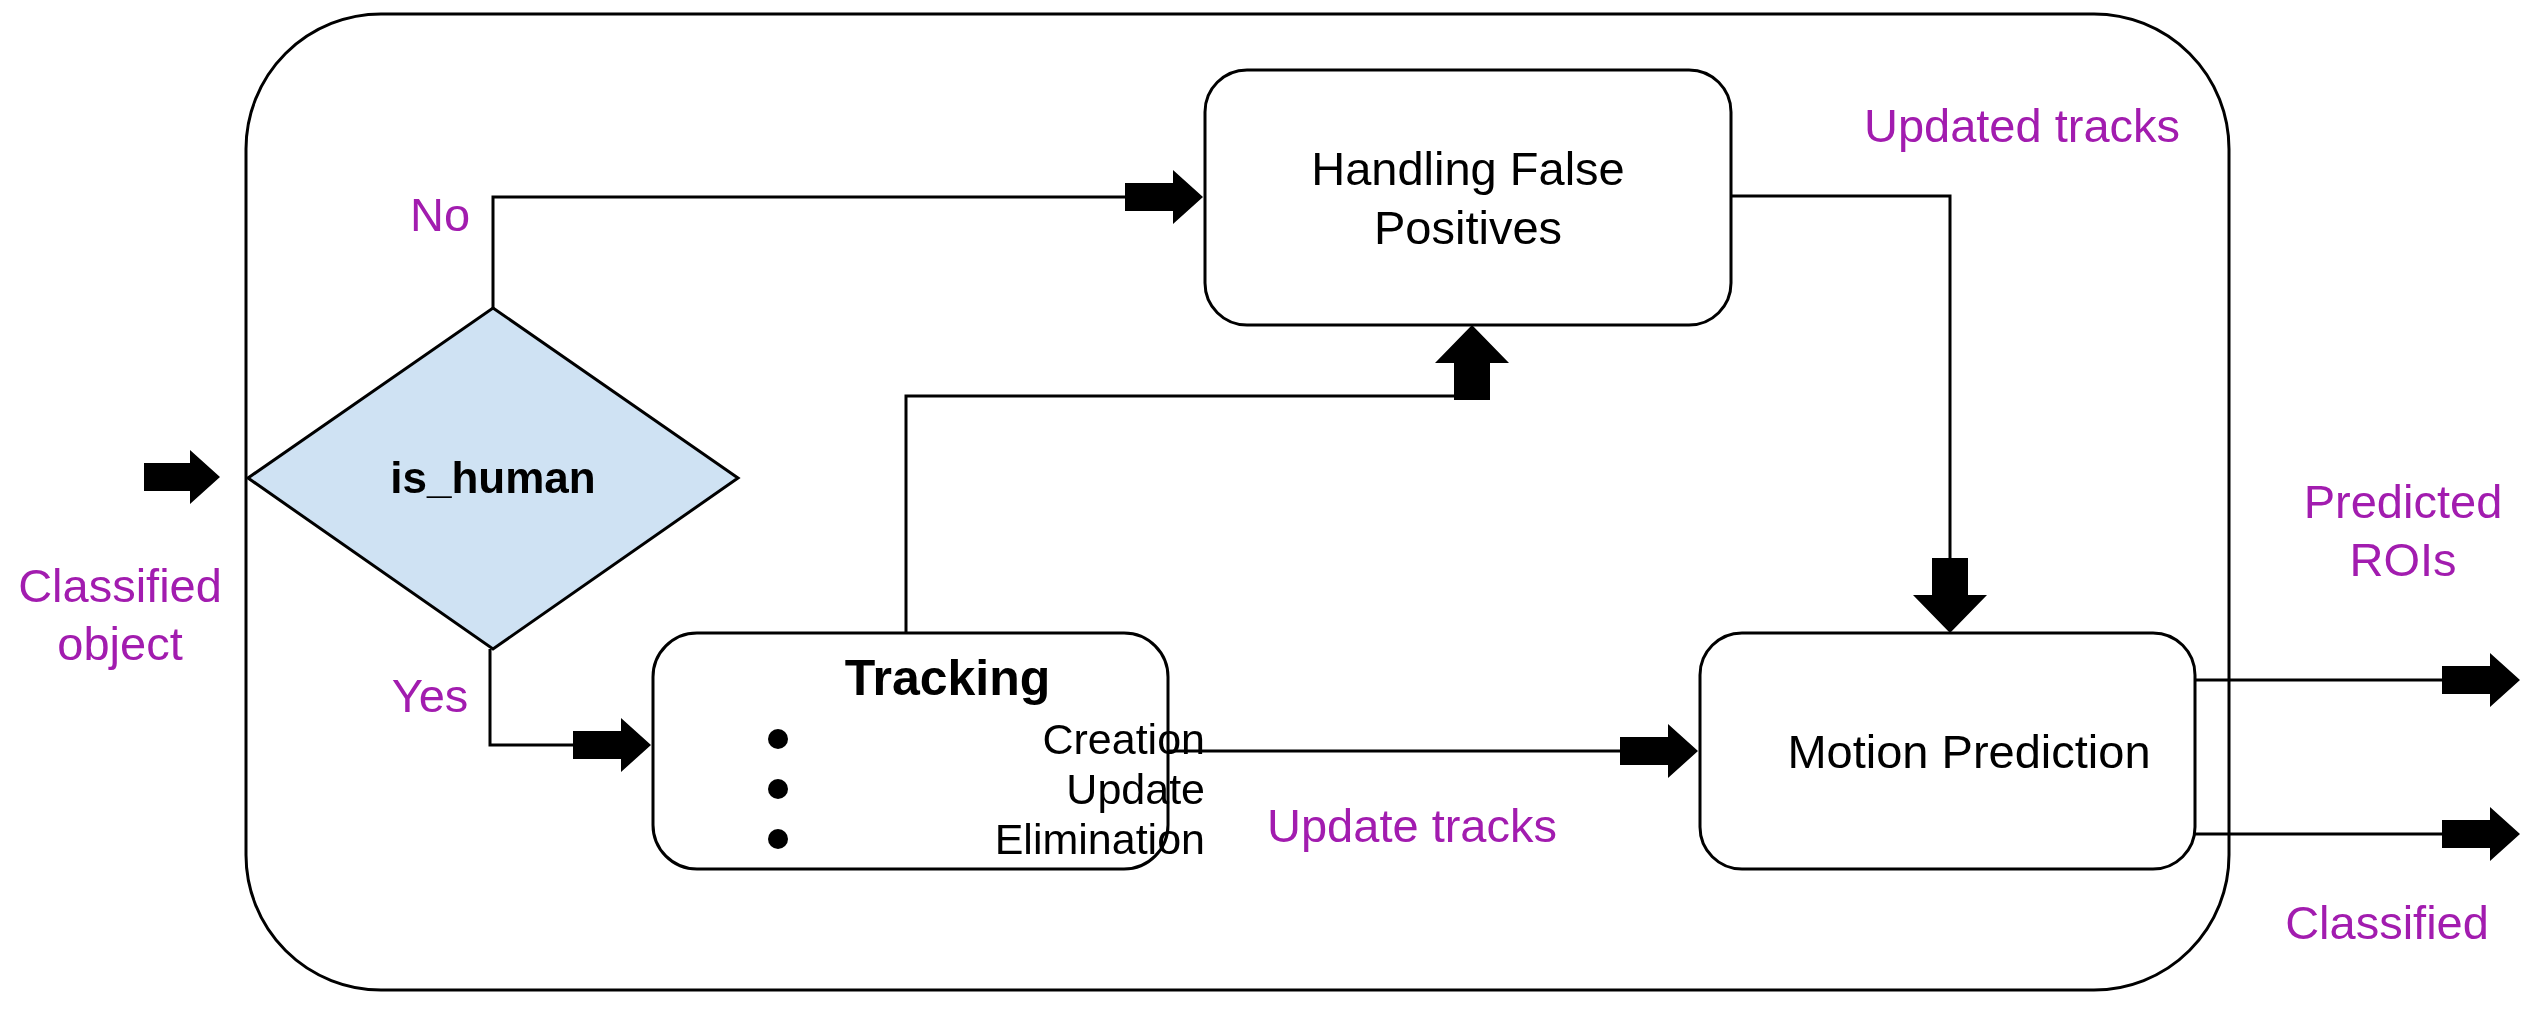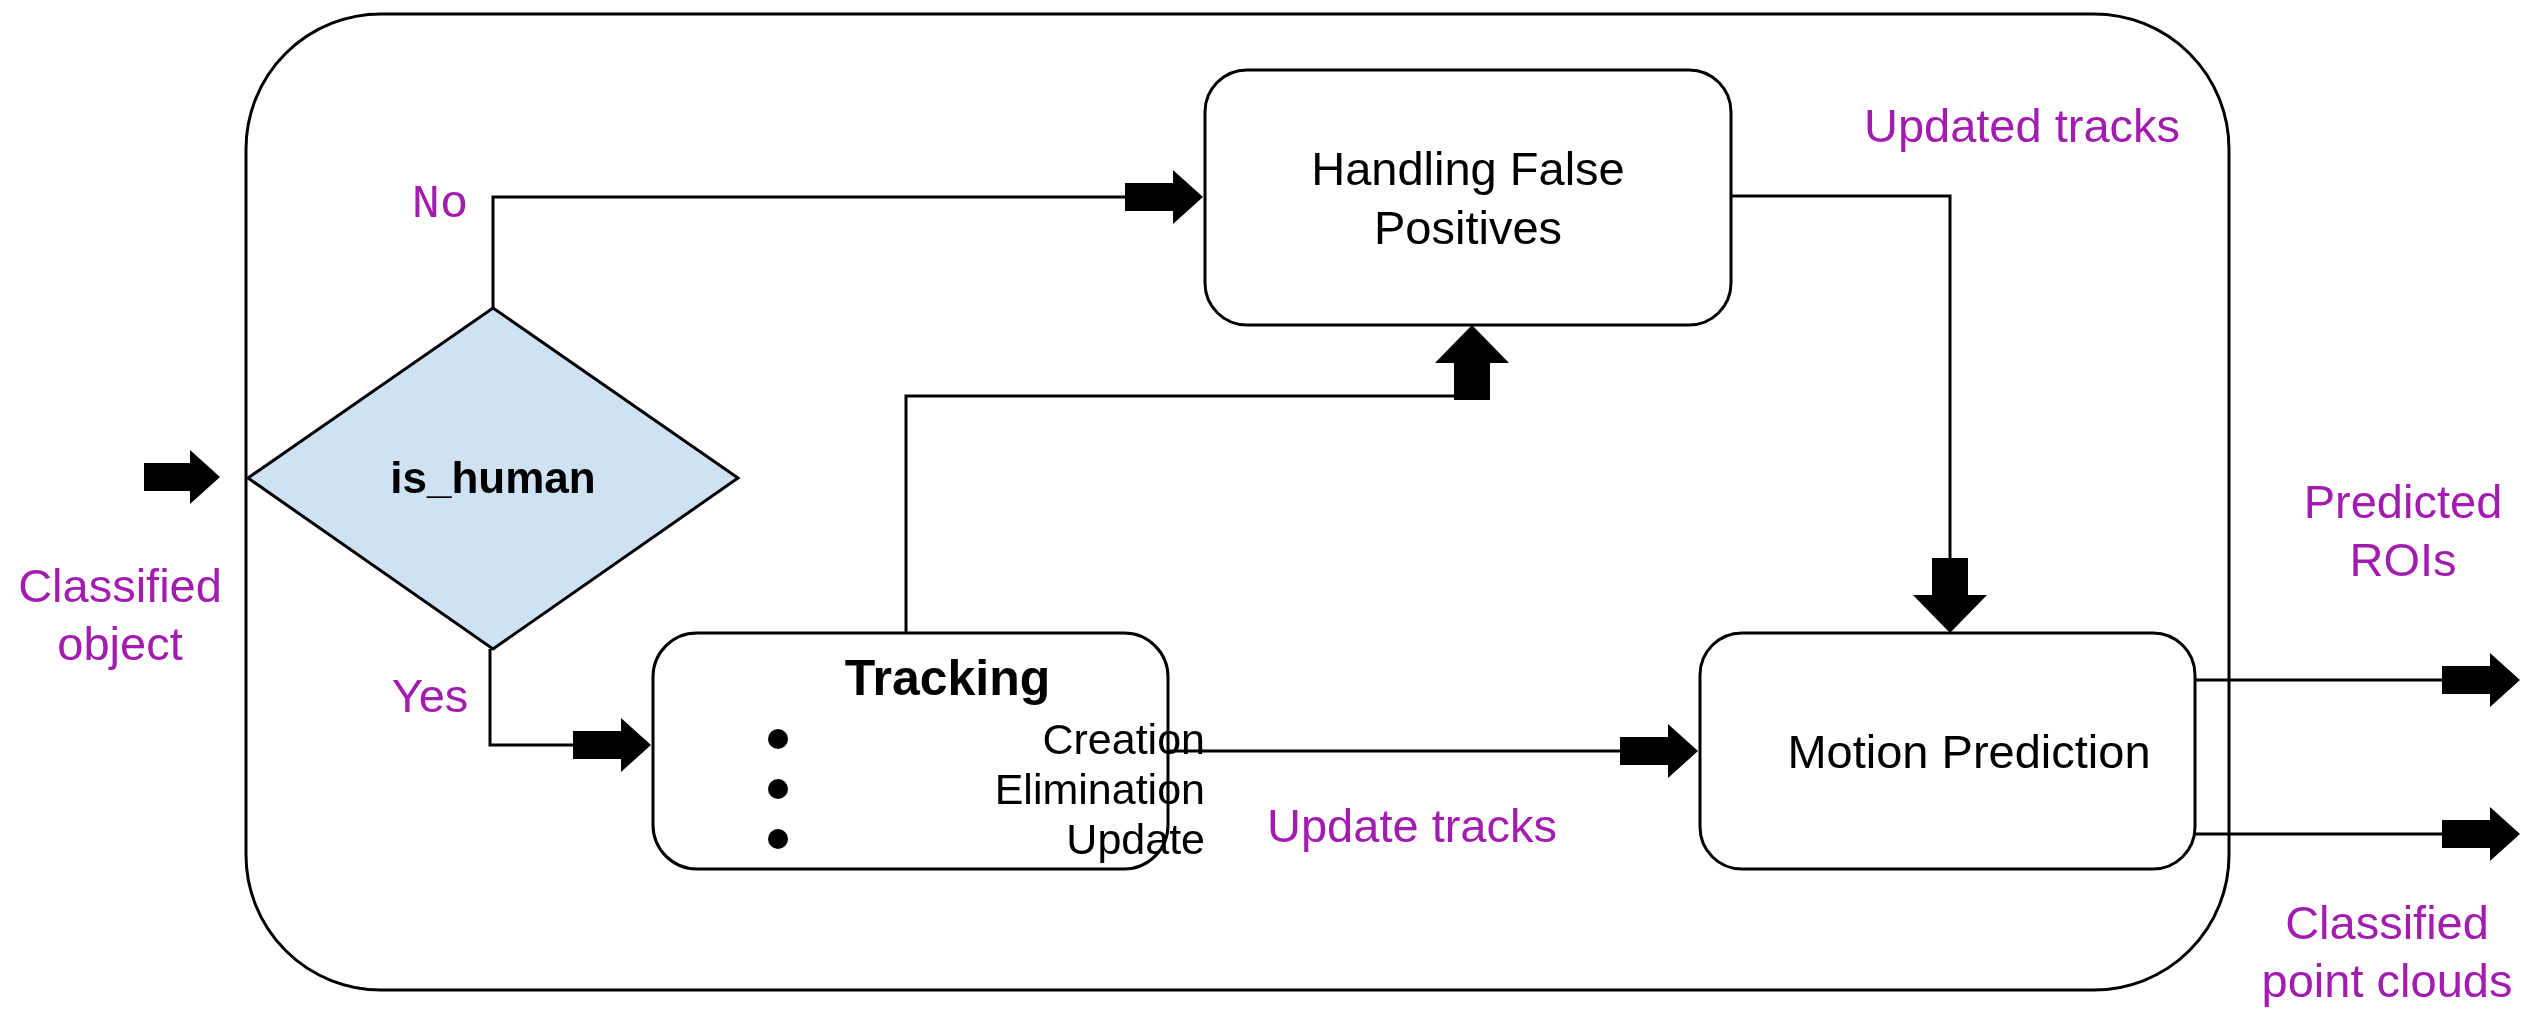--- a/index.html
+++ b/index.html
@@ -118,50 +118,49 @@
     <polygon points="2442,666 2490,666 2490,653 2520,680 2490,707 2490,694 2442,694" fill="#000"></polygon>
     <polygon points="2442,820 2490,820 2490,807 2520,834 2490,861 2490,848 2442,848" fill="#000"></polygon>
 
     <polygon points="493,308 738,478 493,649 248,478" stroke="#000" stroke-width="3" fill="#cfe2f3"></polygon>
 
     <rect x="1205" y="70" width="526" height="255" rx="42" ry="42" fill="#ffffff" stroke="#000" stroke-width="3"></rect>
     <rect x="653" y="633" width="515" height="236" rx="44" ry="44" fill="#ffffff" stroke="#000" stroke-width="3"></rect>
     <rect x="1700" y="633" width="495" height="236" rx="42" ry="42" fill="#ffffff" stroke="#000" stroke-width="3"></rect>
   </svg>
 
-  <div class="lbl" style="left:395px; top:176px; width:90px;font-family:Liberation Mono, monospace;">No</div>
+  <div class="lbl" style="left:395px; top:186px; width:90px;">No</div>
   <div class="lbl" style="left:365px; top:667px; width:130px;">Yes</div>
   <div class="lbl" style="left:1162px; top:797px; width:500px;">Update tracks</div>
   <div class="lbl" style="left:1772px; top:97px; width:500px;">Updated tracks</div>
 
   <div class="lbl multiline" style="left:0px; top:557px; width:240px;">
     <span>Classified</span><br>
     <span>object</span>
   </div>
 
   <div class="lbl multiline" style="left:2280px; top:473px; width:246px;">
     <span>Predicted</span><br>
     <span>ROIs</span>
   </div>
   <div class="lbl multiline" style="left:2248px; top:894px; width:278px;">
     <span>Classified</span><br>
-    <span>point clouds</span>
   </div>
 
   <div class="decision-label" style="left:348px; top:448px; width:290px; height:60px;">is_human</div>
 
   <div class="node-text" style="left:1205px; top:70px; width:526px; height:255px;">
     <span>Handling False</span>
     <span>Positives</span>
   </div>
 
   <div class="tracking-content" style="left:653px; top:650px; width:515px;">
     <div class="tracking-title">Tracking</div>
     <ul class="tracking-bullets">
       <li>Creation</li>
+      <li>Update</li>
       <li>Elimination</li>
-      <li>Update</li>
     </ul>
   </div>
 
   <div class="node-text" style="left:1700px; top:633px; width:538px; height:236px;">Motion Prediction</div>
 
 </div>
 
 </body></html>

